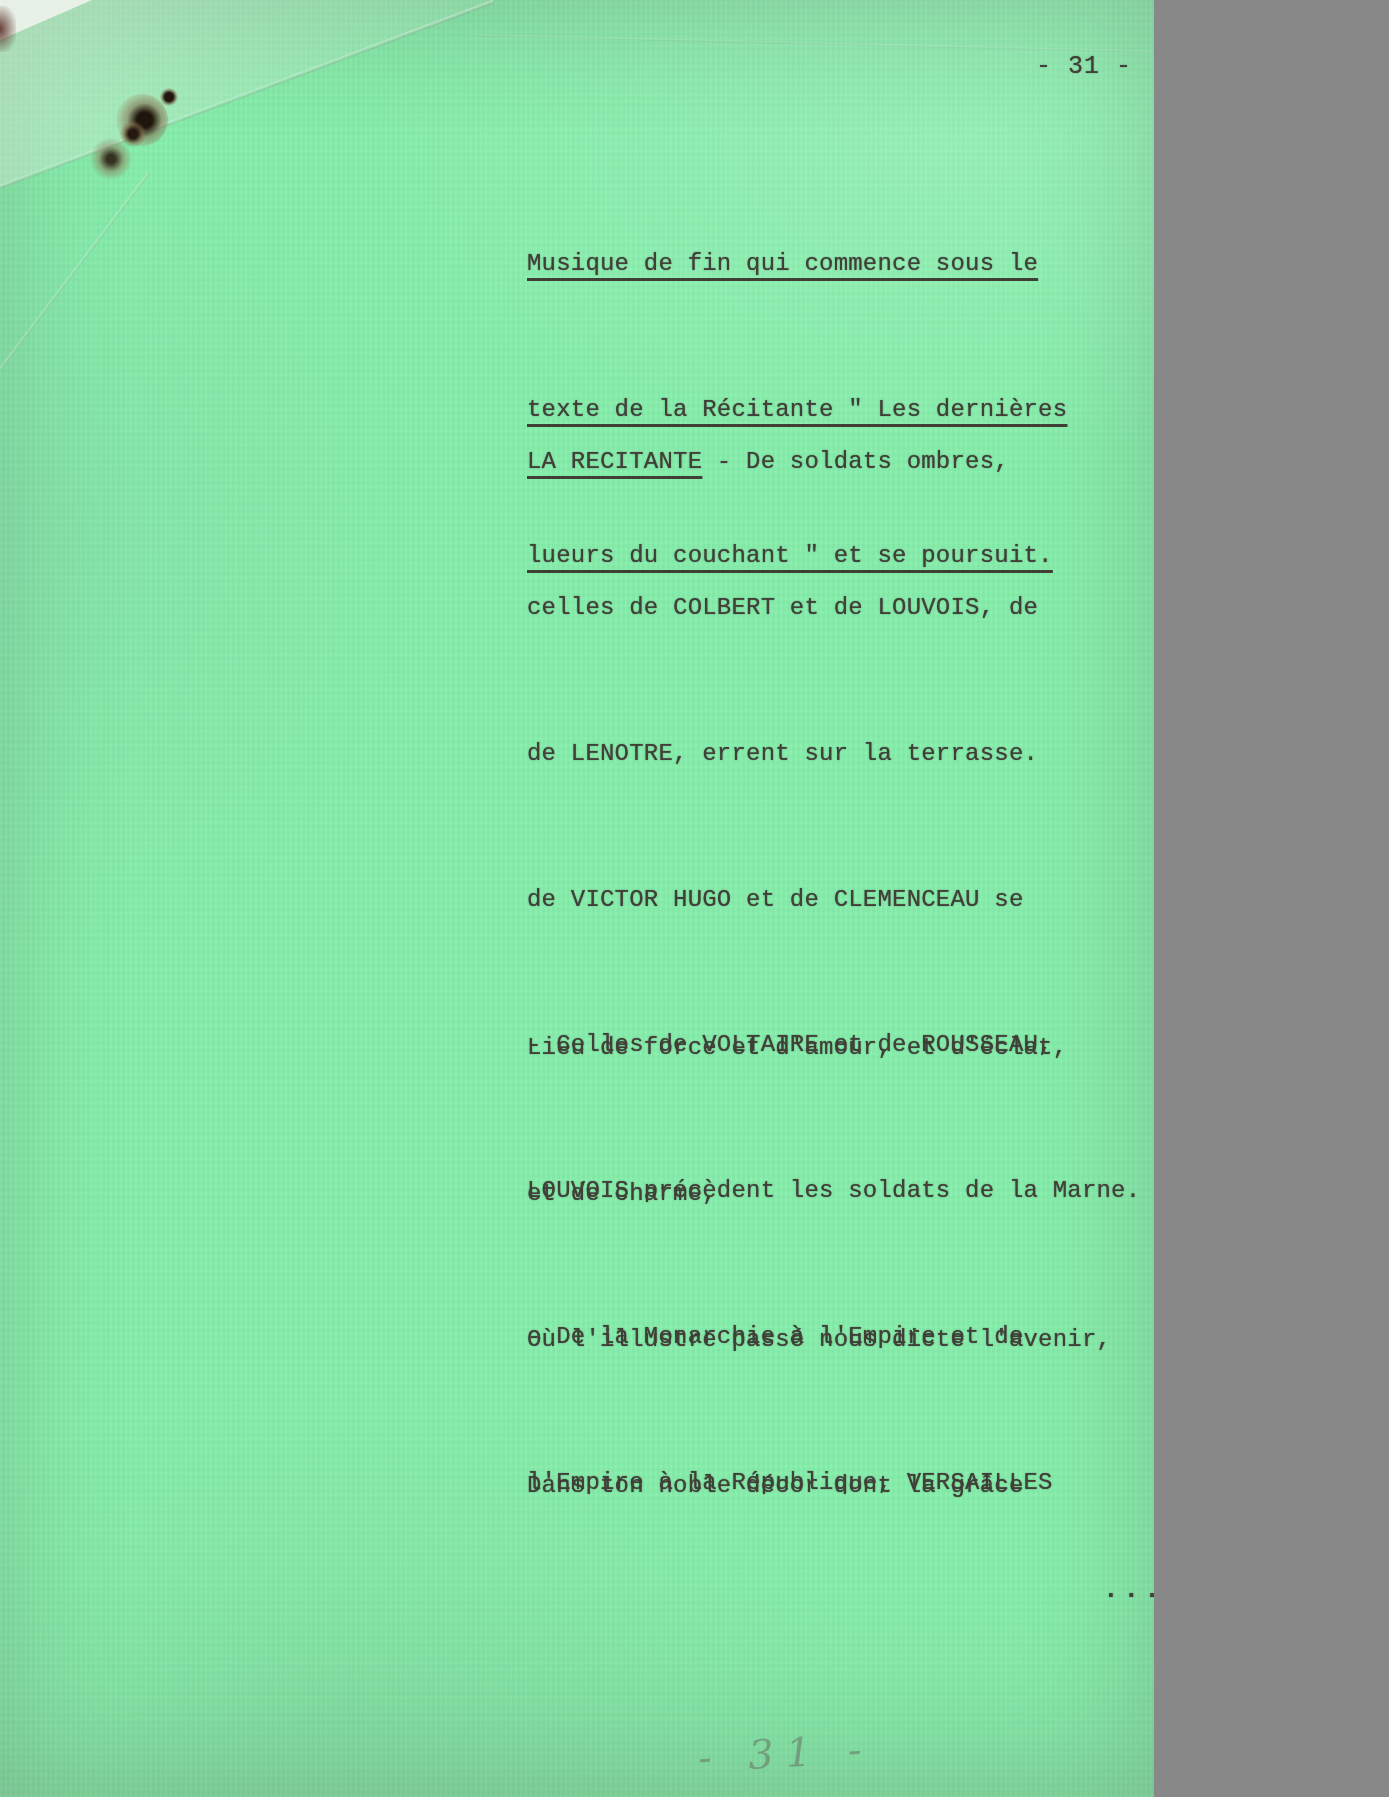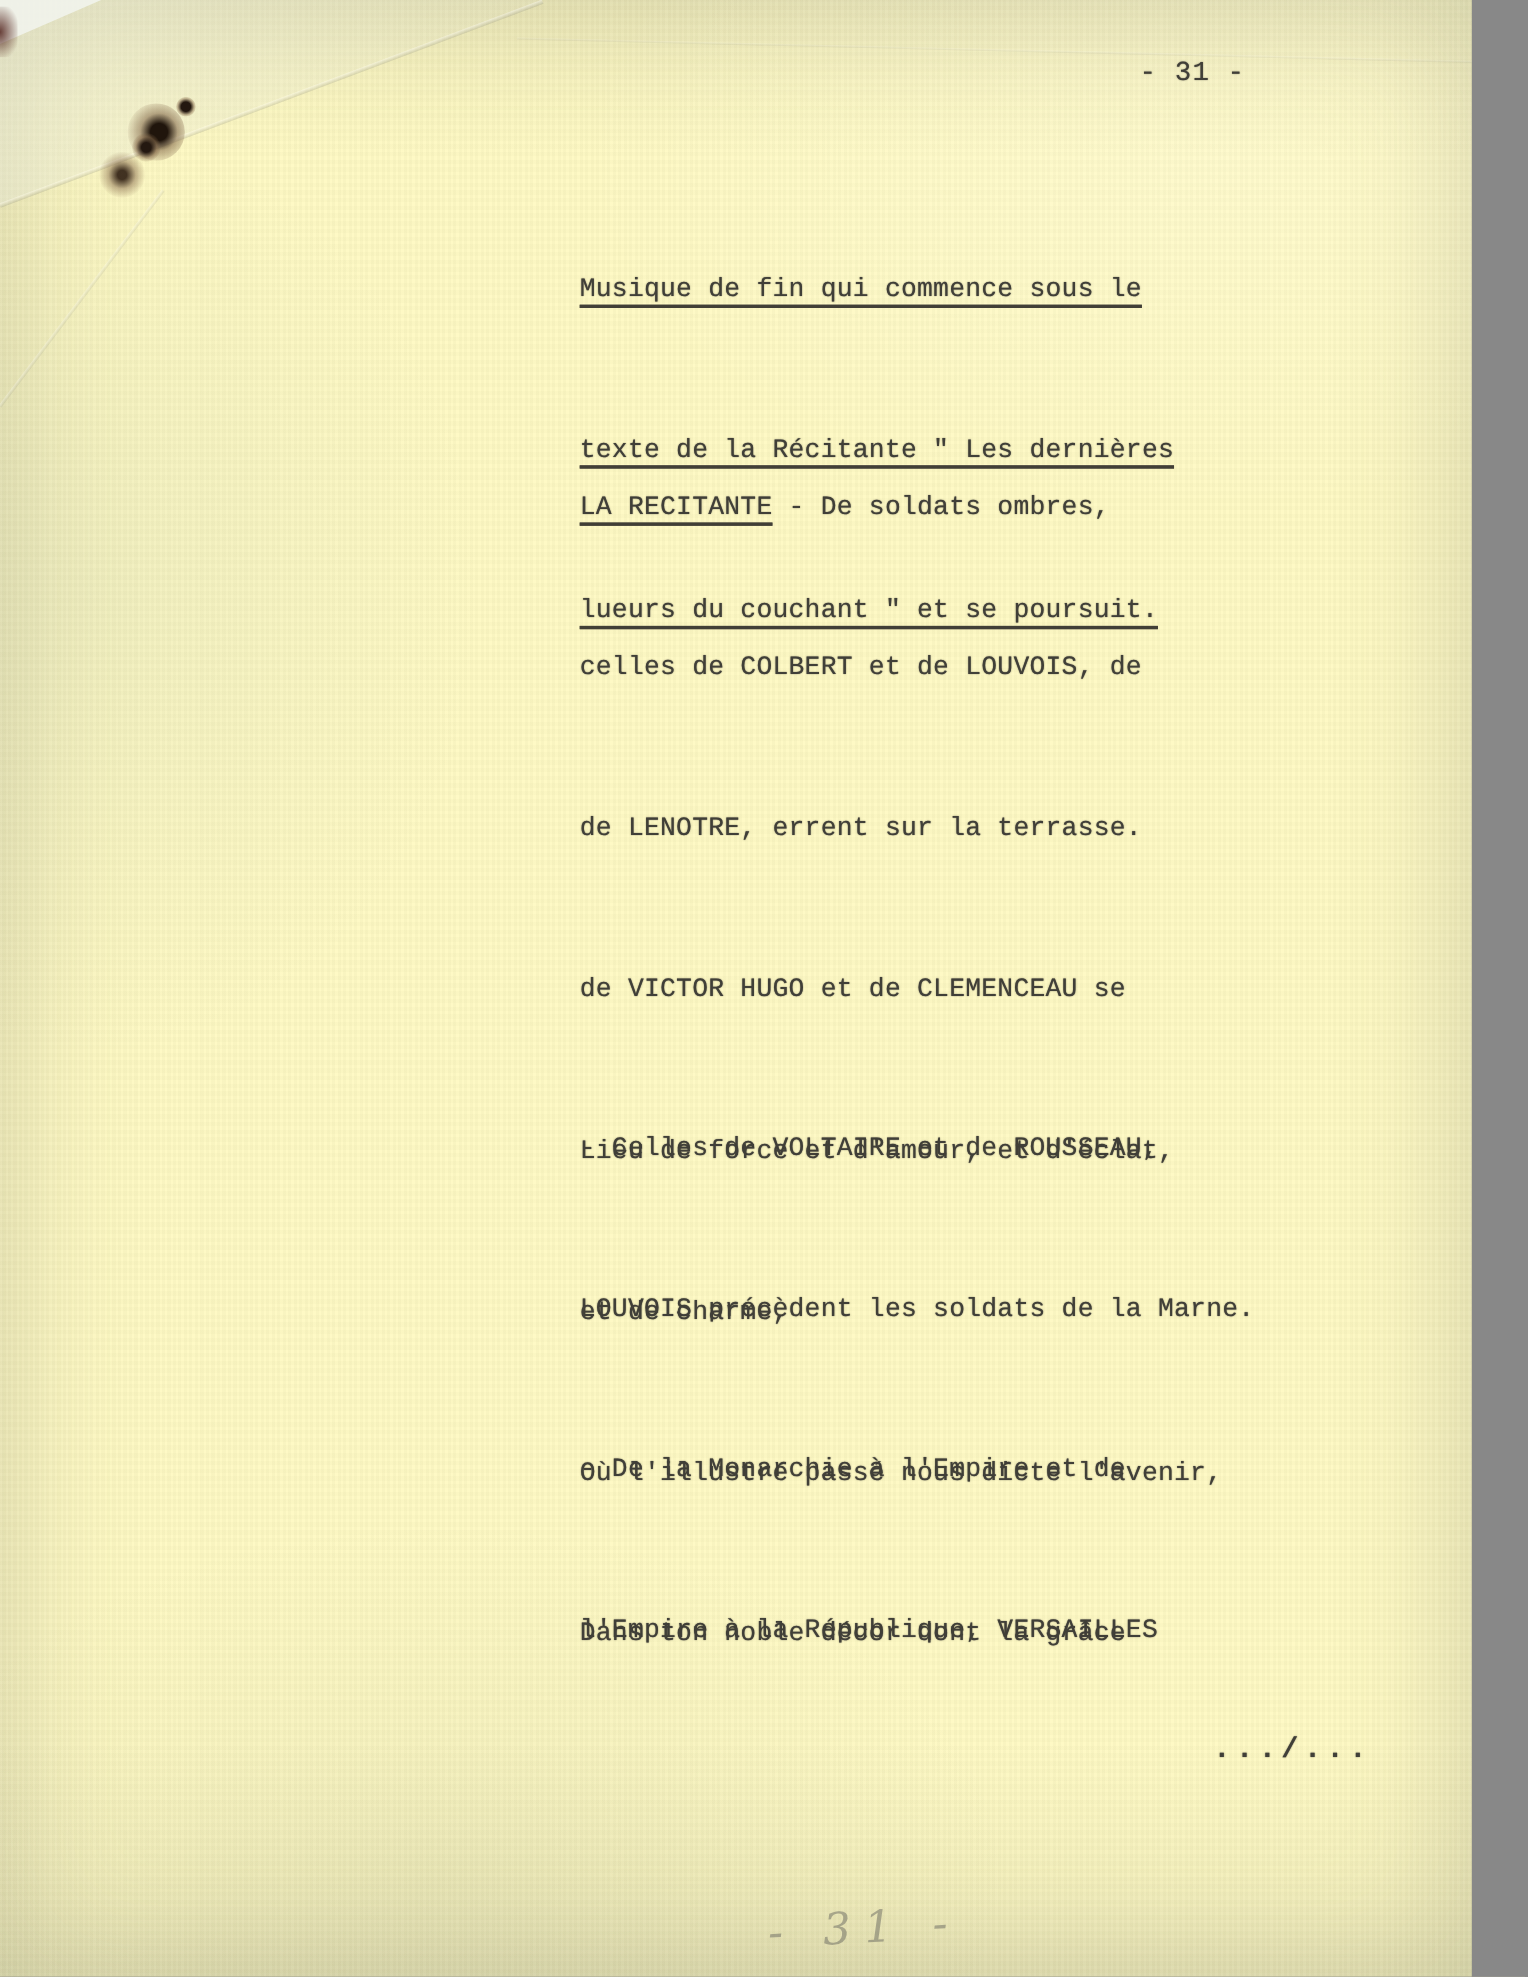--- a/index.html
+++ b/index.html
@@ -1,19 +1,19 @@
 <!DOCTYPE html>
 <html><head>
 <meta charset="utf-8">
 <style>
   html,body { margin:0; padding:0; background:#888; }
   .page {
     position:relative;
-    width:1338px; height:1797px;
-    background-color:#fef9c3;
+    width:1154px; height:1797px;
+    background-color:#86efac;
     overflow:hidden;
     font-family:"Liberation Mono","DejaVu Sans Mono",monospace;
     box-shadow: inset 0 0 120px rgba(90,95,85,0.25);
   }
   
   .page::before {
     content:""; position:absolute; inset:0; pointer-events:none;
     background-image:
       radial-gradient(ellipse 900px 500px at 82% 8%, rgba(255,255,255,0.14), rgba(255,255,255,0) 65%),
       radial-gradient(ellipse 600px 700px at 6% 30%, rgba(130,155,155,0.10), rgba(130,155,155,0) 60%),

